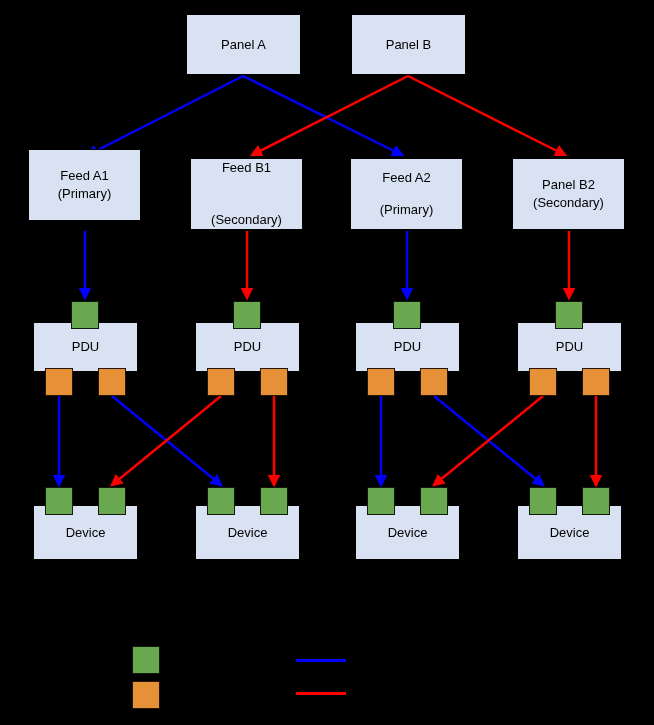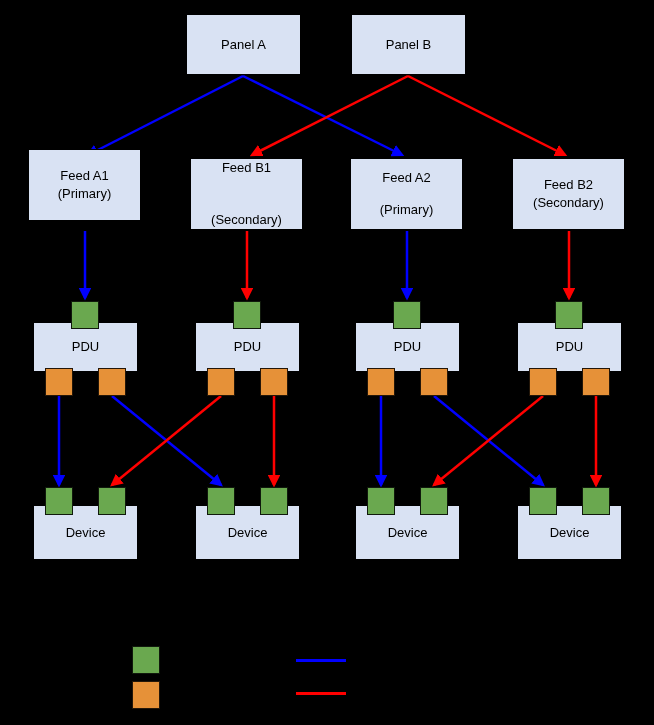--- a/index.html
+++ b/index.html
@@ -119,21 +119,21 @@
   </div>
   <div class="node" style="left:190px;top:158px;width:113px;height:72px;justify-content:space-between;">
     <span>Feed B1</span>
     <span>(Secondary)</span>
   </div>
   <div class="node" style="left:350px;top:158px;width:113px;height:72px;gap:14px;">
     <span>Feed A2</span>
     <span>(Primary)</span>
   </div>
   <div class="node" style="left:512px;top:158px;width:113px;height:72px;">
-    <span>Feed B2</span>
+    <span>Panel B2</span>
     <span>(Secondary)</span>
   </div>
 
   <div class="node" style="left:33px;top:322px;width:105px;height:50px;">
     <span>PDU</span>
   </div>
   <div class="node" style="left:195px;top:322px;width:105px;height:50px;">
     <span>PDU</span>
   </div>
   <div class="node" style="left:355px;top:322px;width:105px;height:50px;">

